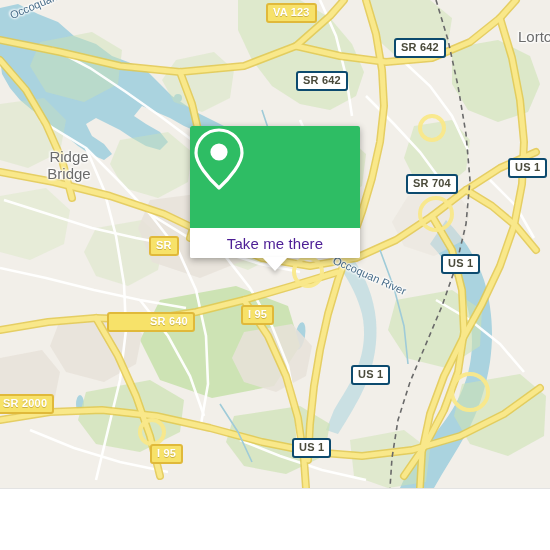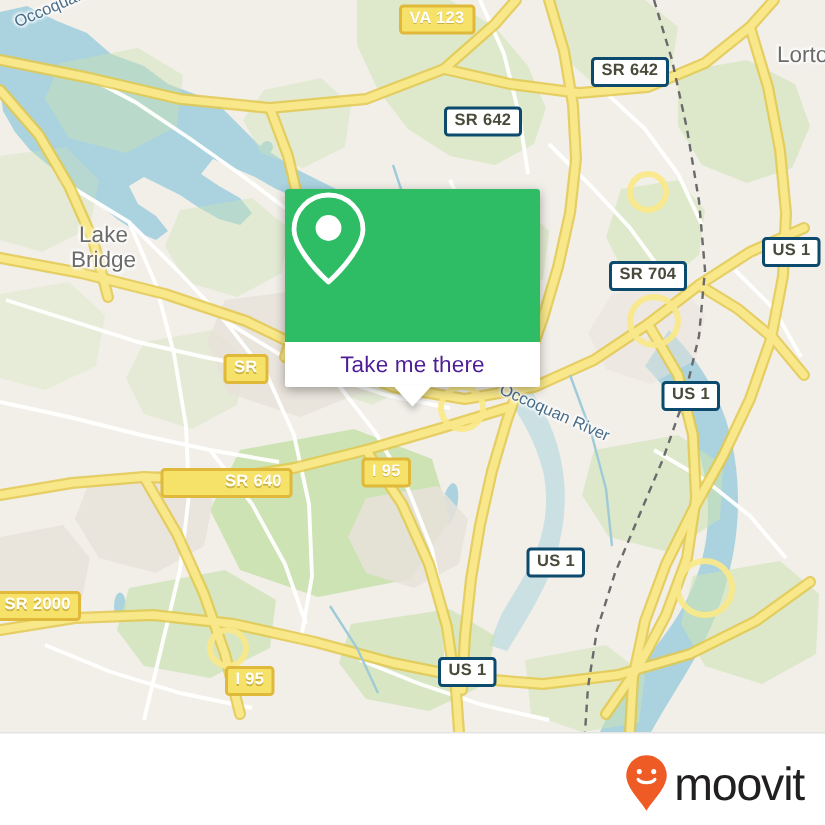--- a/index.html
+++ b/index.html
@@ -188,21 +188,21 @@
       </g>
 
       <g stroke="#9fcbd8" stroke-width="1.6" fill="none">
         <path d="M262,110 L274,146 L282,184 L286,222"></path>
         <path d="M380,250 L394,288 L404,326 L408,364"></path>
         <path d="M220,404 L238,432 L252,462"></path>
       </g>
     </svg>
 
     <div class="maplabel place-lake" style="left:34px;top:148px;width:70px;">
-      <div>Lake</div>
+      <div>Ridge</div>
       <div>Bridge</div>
     </div>
     <div class="maplabel place-lorton" style="left:506px;top:28px;">Lorton</div>
 
     <div class="maplabel river" style="left:8px;top:10px;transform:rotate(-23deg);transform-origin:left top;">Occoquan River</div>
     <div class="maplabel river" style="left:336px;top:254px;transform:rotate(24deg);transform-origin:left top;">Occoquan River</div>
 
     <div class="shield fill" style="left:266px;top:3px;">VA 123</div>
     <div class="shield" style="left:394px;top:38px;">SR 642</div>
     <div class="shield" style="left:296px;top:71px;">SR 642</div>
@@ -229,24 +229,15 @@
       </div>
       <div class="card-pointer"></div>
     </div>
 
   </div>
 
   <div class="footer">
     <div class="footer-sep"></div>
 
 
-    <div class="brand">
-      <svg width="30" height="40" viewBox="0 0 30 40">
-        <path d="M15,1.5 C7.5,1.5 1.5,7.5 1.5,15 C1.5,23.5 12,33 15,38.5 C18,33 28.5,23.5 28.5,15 C28.5,7.5 22.5,1.5 15,1.5 Z" fill="#ef5b25"></path>
-        <circle cx="10.2" cy="12.4" r="1.7" fill="#ffffff"></circle>
-        <circle cx="19.8" cy="12.4" r="1.7" fill="#ffffff"></circle>
-        <path d="M9.4,17.6 C11.2,20.4 18.8,20.4 20.6,17.6" fill="none" stroke="#ffffff" stroke-width="2.1" stroke-linecap="round"></path>
-      </svg>
-      <div class="brand-word">moovit</div>
-    </div>
   </div>
 
 </div>
 
 </body></html>

